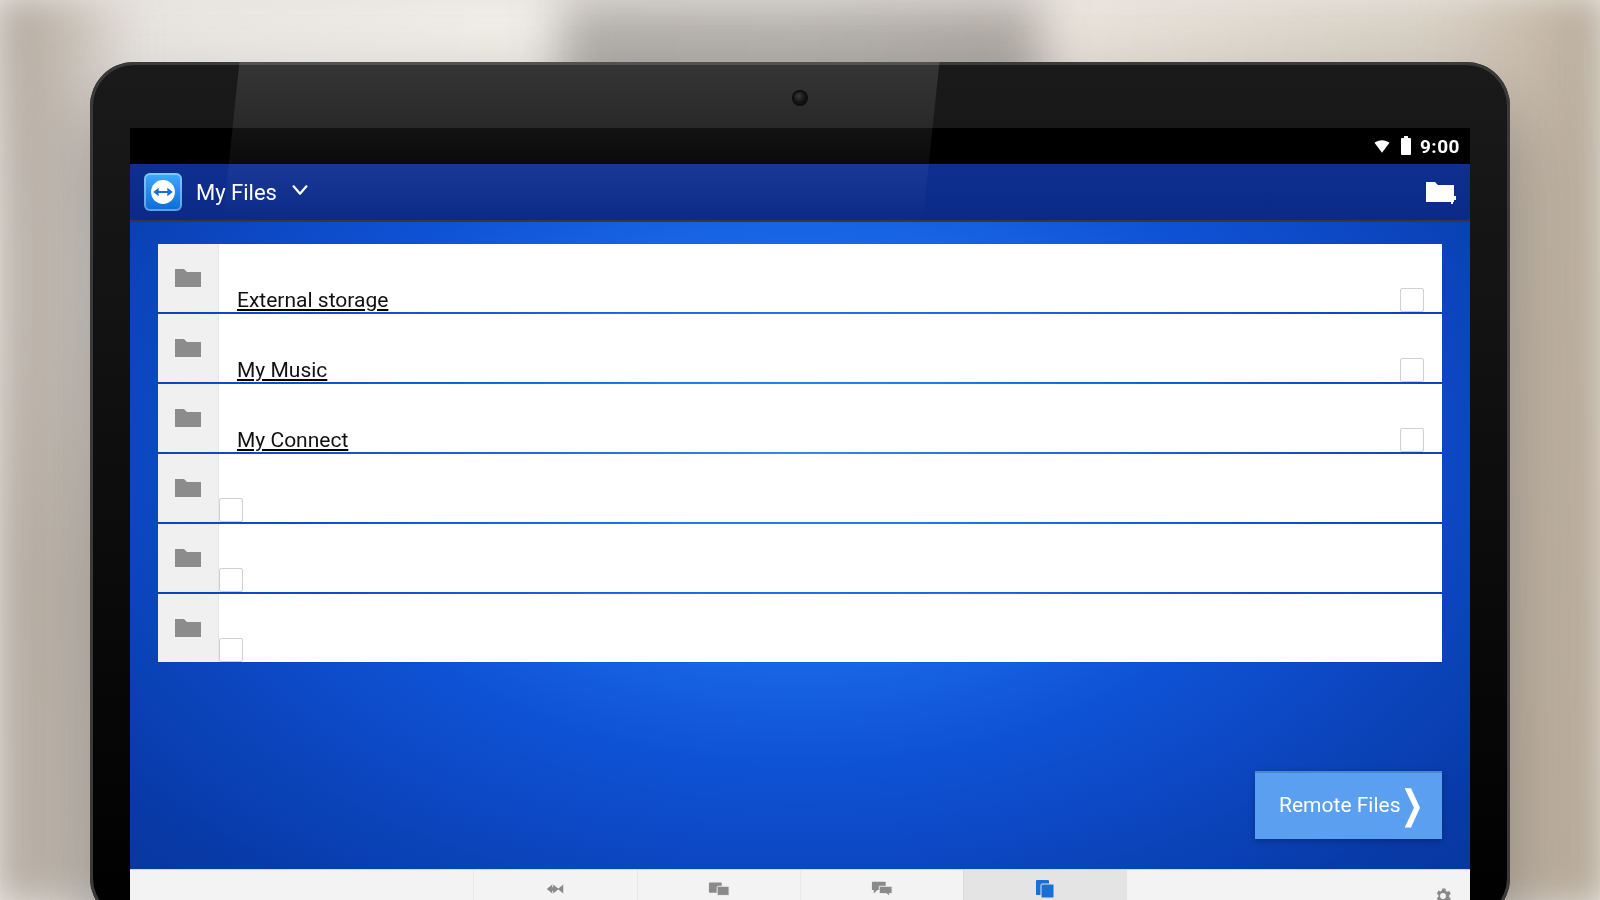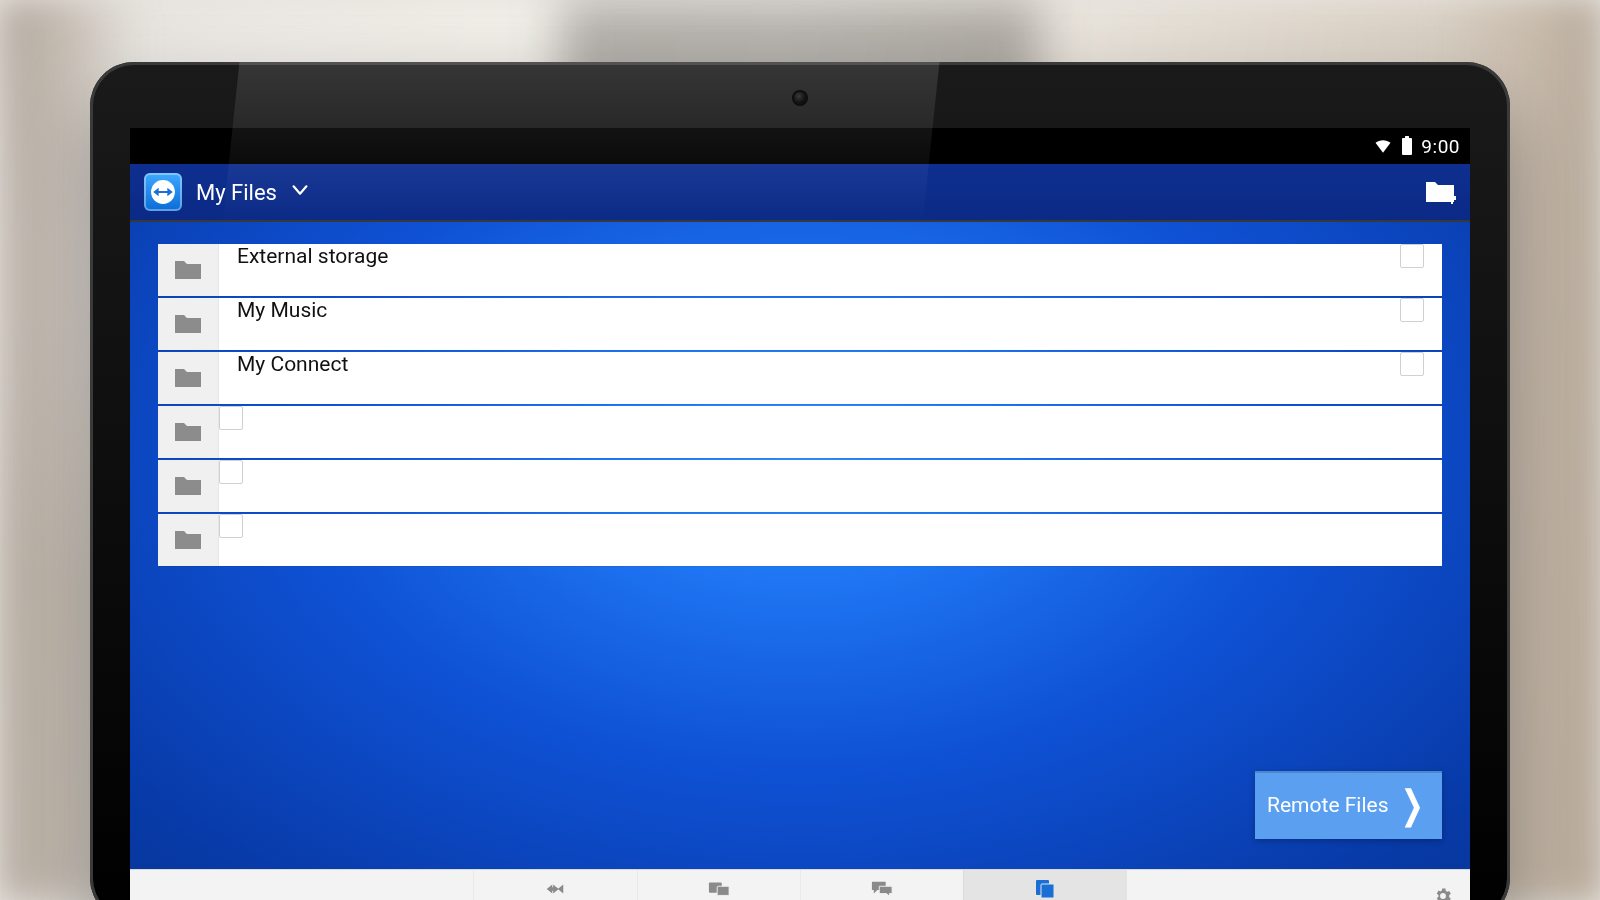--- a/index.html
+++ b/index.html
@@ -98,21 +98,21 @@
     display: flex;
     justify-content: flex-end;
     align-items: center;
     padding: 0 10px 0 0;
     gap: 8px;
     color: #fff;
   }
   .statusbar .clock {
     font-size: 19px;
     letter-spacing: 0.5px;
-    font-weight: 400;
+    font-weight: 700;
   }
   .wifi-icon {
     width: 20px; height: 20px; display: block;
   }
   .battery-icon {
     width: 12px; height: 20px; display: block;
   }
 
   
   .app-header {
@@ -164,26 +164,27 @@
   .folder-list {
     position: absolute;
     left: 28px;
     right: 28px;
     top: 22px;
     display: flex;
     flex-direction: column;
     gap: 2px;
   }
   .folder-row {
-    height: 52px;
+    height: 68px;
     background: #fff;
     display: flex;
-    align-items: flex-start;
+    align-items: flex-end;
     box-shadow: 0 1px 0 rgba(0,0,0,0.05);
     cursor: pointer;
+    text-decoration: underline;
   }
   .folder-row .icon-cell {
     width: 60px;
     height: 100%;
     background: #f0f0f0;
     display: flex;
     align-items: center;
     justify-content: center;
     border-right: 1px solid #e6e6e6;
   }
@@ -199,27 +200,27 @@
     border-radius: 2px;
     margin-right: 18px;
     background: #fff;
   }
 
   .remote-files-btn {
     position: absolute;
     right: 28px;
     bottom: 30px;
     height: 68px;
-    padding: 0 18px 0 12px;
+    padding: 0 18px 0 24px;
     background: #5a9ff0;
     color: #fff;
     font-size: 21px;
     display: flex;
     align-items: center;
-    gap: 12px;
+    gap: 0;
     box-shadow: 0 2px 0 rgba(0,0,0,0.15) inset, 0 2px 6px rgba(0,0,0,0.25);
     cursor: pointer;
   }
   .remote-files-btn .chev {
     font-size: 28px;
     line-height: 1;
     transform: scaleY(1.4);
   }
 
   

